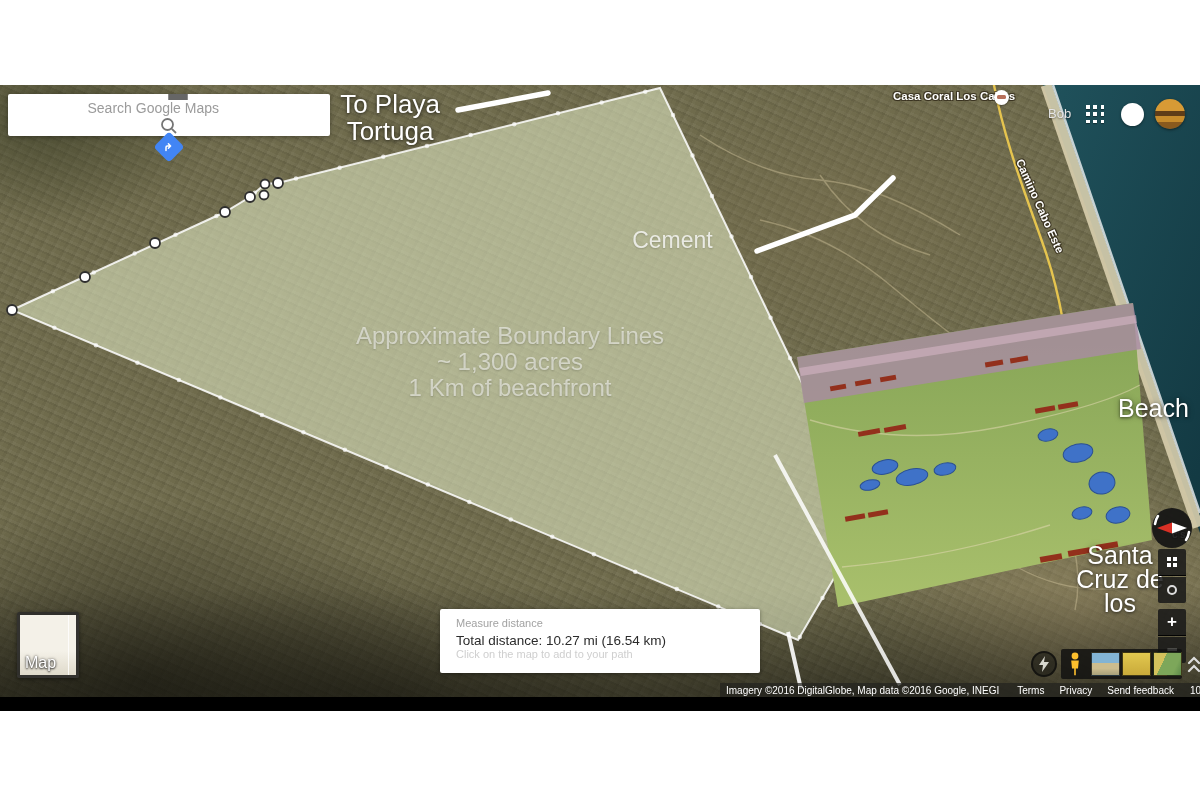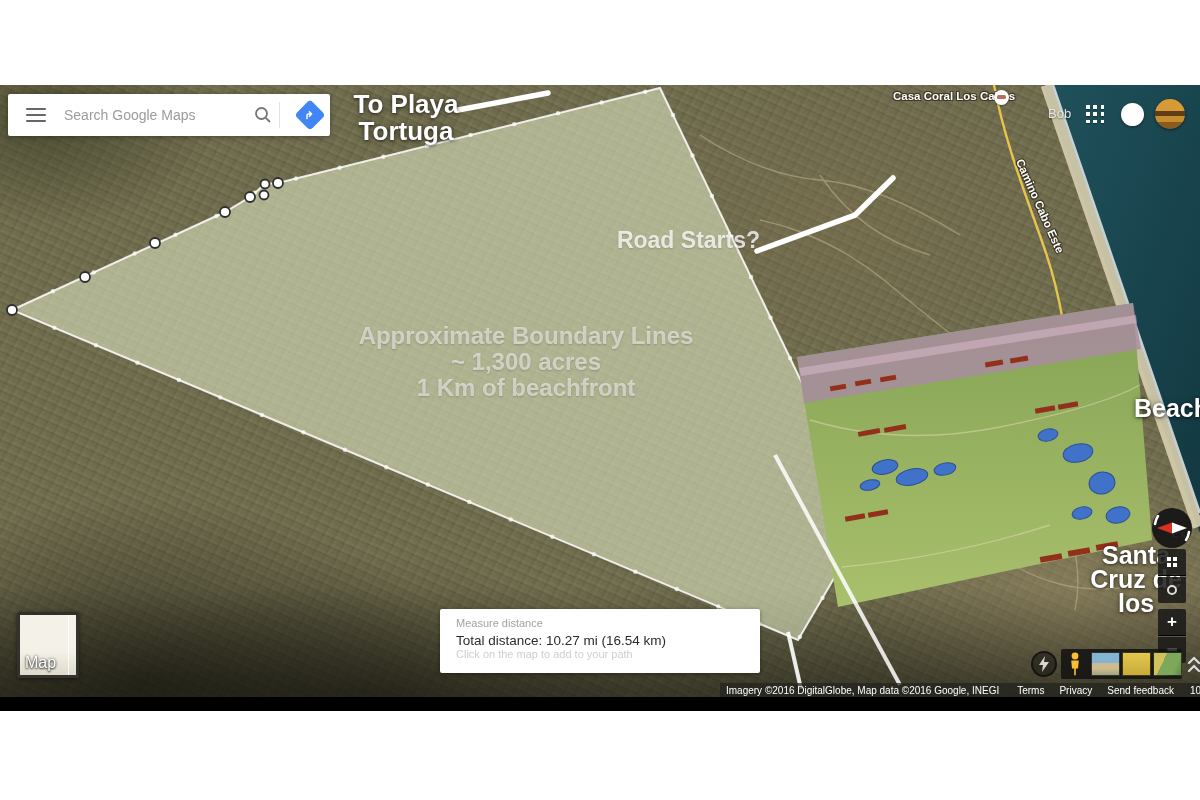--- a/index.html
+++ b/index.html
@@ -15,30 +15,30 @@
       radial-gradient(ellipse 420px 260px at 32% 102%, rgba(35,33,22,.45), transparent 60%),
       radial-gradient(ellipse 320px 220px at 90% 86%, rgba(160,144,106,.5), transparent 65%),
       radial-gradient(ellipse 360px 230px at 70% 22%, rgba(124,112,78,.35), transparent 60%),
       radial-gradient(ellipse 280px 170px at 4% 6%, rgba(50,54,32,.55), transparent 60%),
       repeating-linear-gradient(24deg, rgba(0,0,0,.055) 0 2px, rgba(255,255,255,.035) 2px 5px, rgba(0,0,0,0) 5px 9px),
       repeating-linear-gradient(118deg, rgba(0,0,0,.04) 0 3px, rgba(255,255,255,.02) 3px 6px, rgba(0,0,0,0) 6px 11px),
       #6f6b4c; }
   .overlay-svg { position:absolute; left:0; top:0; }
 
   
-  .ann { position:absolute; font-weight:bold; color:#fff; text-align:center; line-height:1.0;
-    text-shadow:0 1px 3px rgba(0,0,0,.55), 0 0 6px rgba(0,0,0,.35); white-space:nowrap;margin-left:16px; }
+  .ann { position:absolute; font-weight:normal; color:#fff; text-align:center; line-height:1.0;
+    text-shadow:0 1px 3px rgba(0,0,0,.55), 0 0 6px rgba(0,0,0,.35); white-space:nowrap; }
   .ann.washed { text-shadow:0 1px 2px rgba(0,0,0,.18); }
   .maplabel { position:absolute; color:#fff; font-size:11.5px; font-weight:bold; white-space:nowrap;
     text-shadow:-1px -1px 0 rgba(55,48,30,.85), 1px -1px 0 rgba(55,48,30,.85),
                 -1px 1px 0 rgba(55,48,30,.85), 1px 1px 0 rgba(55,48,30,.85); }
 
   
   .search-card { position:absolute; left:8px; top:94px; width:322px; height:42px; background:#fff;
-    border-radius:2px; box-shadow:0 1px 5px rgba(0,0,0,.35); display:flex; align-items:center; }
+    border-radius:2px; box-shadow:0 1px 5px rgba(0,0,0,.35); display:flex; align-items:center;flex-direction:column; }
   .hamburger { width:20px; height:14px; margin:0 0 0 18px; display:flex; flex-direction:column;
     justify-content:space-between; cursor:pointer; }
   .hamburger span { display:block; height:2px; background:#666; border-radius:1px; }
   .search-input { flex:1; border:none; outline:none; font-size:14px; color:#333; margin-left:18px;
     font-family:"Liberation Sans",sans-serif; }
   .search-input::placeholder { color:#9b9b9b; }
   .divider-v { width:1px; height:26px; background:#e3e3e3; margin:0 10px 0 6px; }
   .dir-btn { width:40px; height:42px; display:flex; align-items:center; justify-content:center; cursor:pointer; }
   .dir-diamond { width:22px; height:22px; background:#4285f4; transform:rotate(45deg); border-radius:4px;
     display:flex; align-items:center; justify-content:center; }
@@ -216,21 +216,21 @@
     <div class="maplabel" style="left:975px; top:115px; width:130px; text-align:center; transform:rotate(66deg);">Camino Cabo Este</div>
 
     <div class="maplabel" style="left:1172px; top:444px; font-size:10px;">c's</div>
 
     <div class="ann" style="left:300px; top:6px; width:180px; font-size:26px; line-height:27px;">
       <div>To Playa</div>
       <div>Tortuga</div>
     </div>
 
     <div class="ann washed" style="left:545px; top:143px; width:255px; font-size:23px; line-height:25px; color:rgba(255,255,255,.78);">
-      <div>Road Starts?</div>
+      <div>Cement</div>
     </div>
 
     <div class="ann washed" style="left:270px; top:238px; width:480px; font-size:24px; line-height:26px; color:rgba(255,255,255,.55);">
       <div>Approximate Boundary Lines</div>
       <div>~ 1,300 acres</div>
       <div>1 Km of beachfront</div>
     </div>
 
 
     <div class="ann" style="left:1118px; top:311px; width:90px; font-size:25px; text-align:left;">Beach</div>

